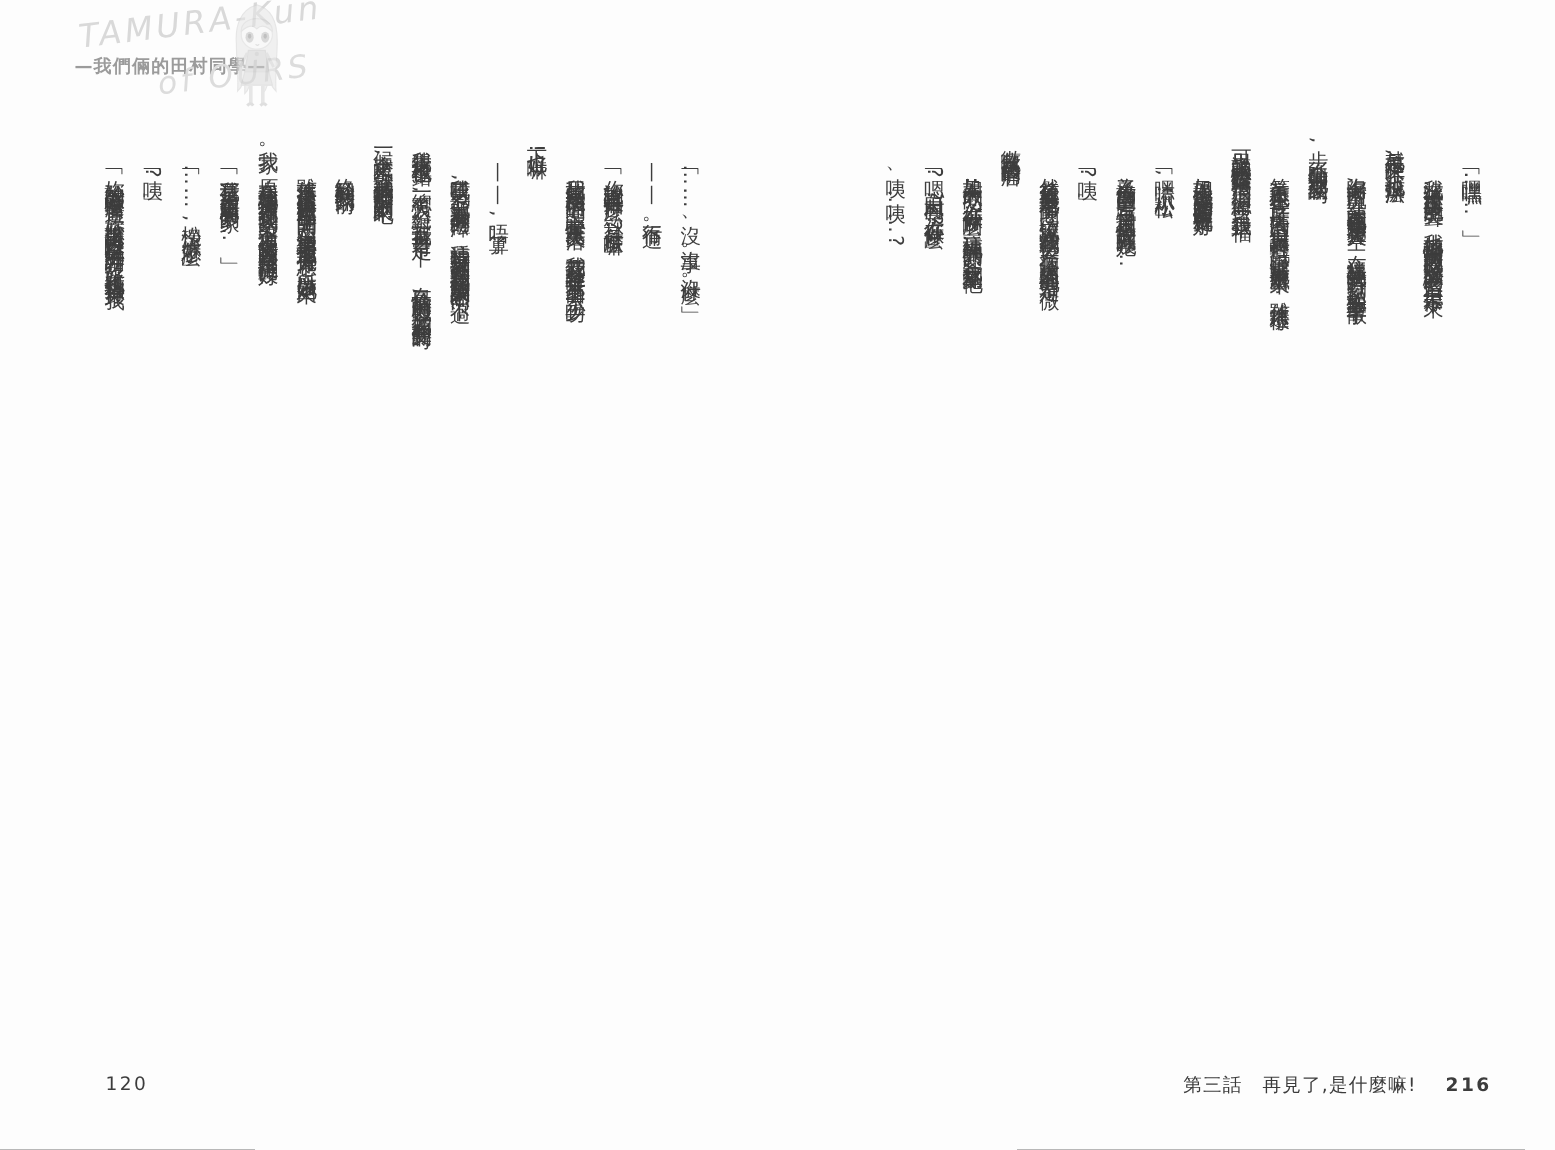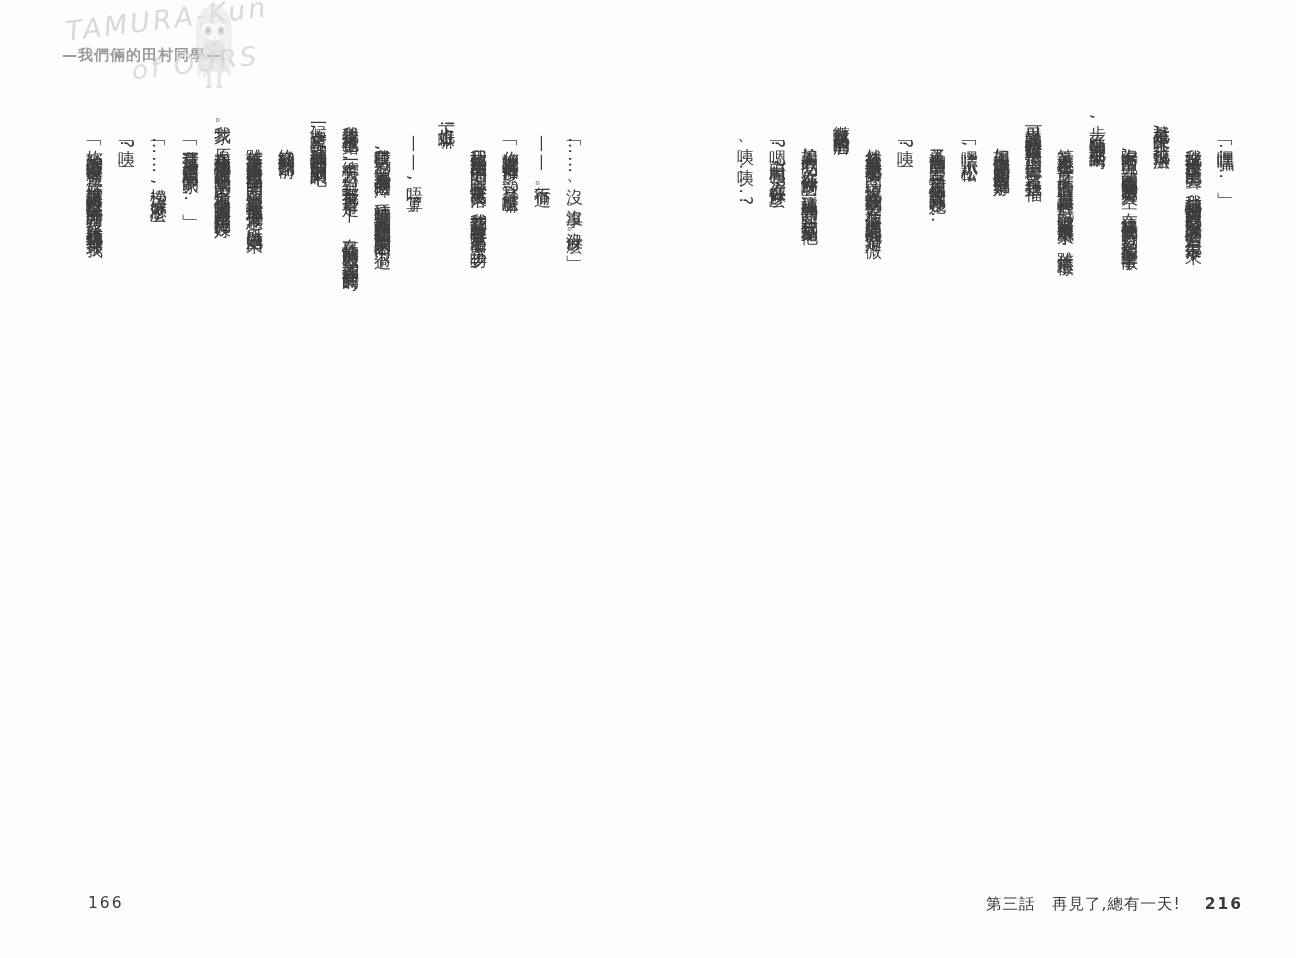--- a/index.html
+++ b/index.html
@@ -122,17 +122,17 @@
       <div class="col indent">終於回到我家門前。</div>
       <div class="col indent">雖然接下來還得解決松澤回程巴士的問題,但總是需要找個地方先休息一下,所以帶她回來</div>
       <div class="col">我家。原本我想讓她這個週末就住在我家的,不過這種不切實際的念頭還是打消比較好。</div>
       <div class="col indent">「我還是第一次走進田村同學的家……」</div>
       <div class="col indent">「……松澤,妳怎麼了?」</div>
       <div class="col indent">「咦?」</div>
       <div class="col indent">「妳說的話怎麼這麼普通?妳應該說出更讓人目瞪口呆的話才對呀,好比我也會招待你來我</div>
     </div>
 
   <div class="footer-right">
-    <span>第三話　再見了,總有一天!</span><span class="pagenum">216</span>
+    <span>第三話　再見了,是什麼嘛!</span><span class="pagenum">216</span>
   </div>
-  <div class="footer-left">166</div>
+  <div class="footer-left">120</div>
 
 </div>
 
 </body></html>

